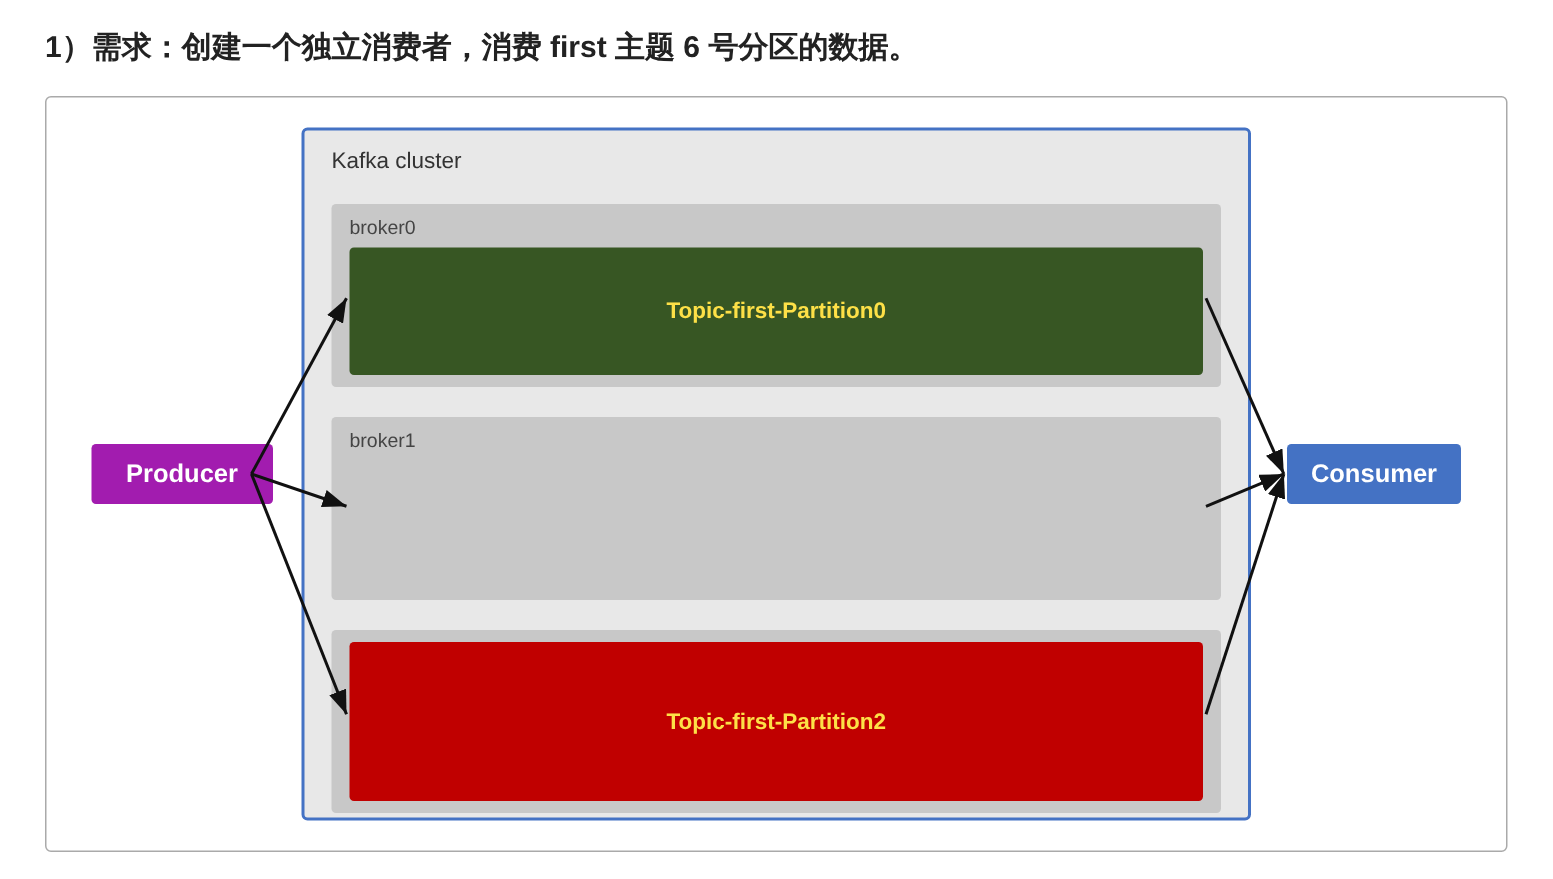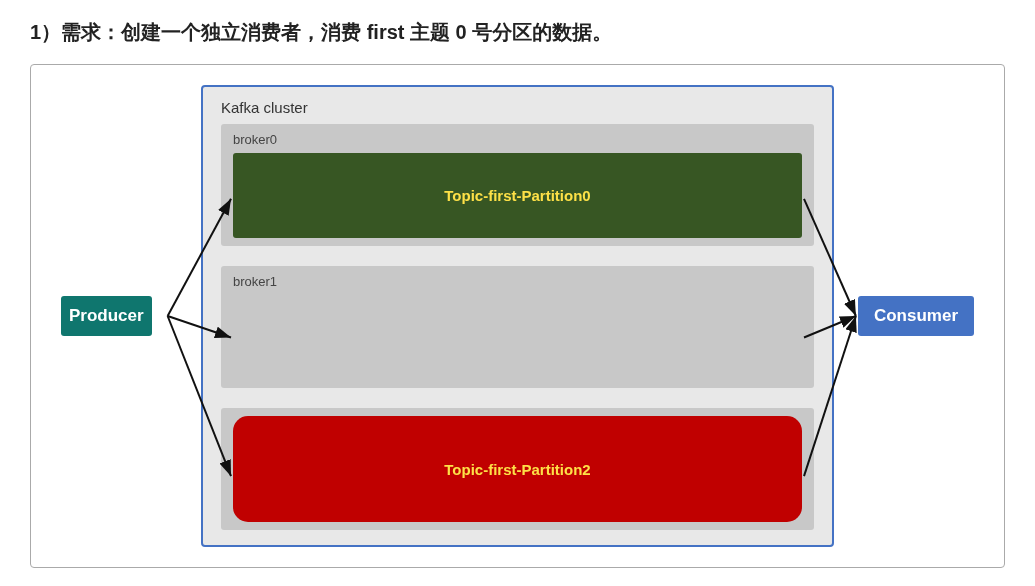--- a/index.html
+++ b/index.html
@@ -42,25 +42,25 @@
     .diagram-inner {
       display: flex;
       align-items: center;
       width: 100%;
       height: 100%;
       position: relative;
     }
 
     
     .producer-box {
-      background: #0f766e;
+      background: #a21caf;
       color: #fff;
       font-size: 17px;
       font-weight: bold;
-      padding: 10px 8px;
+      padding: 10px 23px;
       border-radius: 3px;
       white-space: nowrap;
       min-width: 90px;
       text-align: center;
       z-index: 2;
       position: absolute;
       left: 0;
       top: 50%;
       transform: translateY(-50%);
     }
@@ -93,21 +93,21 @@
       right: 140px;
       top: 0;
       bottom: 0;
       padding: 12px 18px 12px 18px;
     }
 
     .kafka-cluster-label {
       font-size: 15px;
       color: #333;
       font-weight: normal;
-      margin-bottom: 8px;
+      margin-bottom: 20px;
     }
 
     .brokers-column {
       display: flex;
       flex-direction: column;
       gap: 20px;
       height: calc(100% - 28px);
       justify-content: space-between;
     }
 
@@ -136,38 +136,38 @@
       padding: 8px 12px;
       text-align: center;
       flex: 1;
       display: flex;
       align-items: center;
       justify-content: center;
     }
 
     .partition-green  { background: #375623; }
     .partition-blue   { background: #4472c4; }
-    .partition-red    { background: #c00000; border-radius: 15px; }
+    .partition-red    { background: #c00000; }
 
     
     .arrows-svg {
       position: absolute;
       left: 0;
       top: 0;
       width: 100%;
       height: 100%;
       pointer-events: none;
       z-index: 5;
     }
   </style>
 </head>
 <body>
 
 <div class="page-container">
-  <div class="title-text">1）需求：创建一个独立消费者，消费 first 主题 0 号分区的数据。</div>
+  <div class="title-text">1）需求：创建一个独立消费者，消费 first 主题 6 号分区的数据。</div>
 
   <div class="diagram-outer">
     <div class="diagram-inner">
 
       <div class="producer-box">Producer</div>
 
       <div class="kafka-cluster-box">
         <div class="kafka-cluster-label">Kafka cluster</div>
         <div class="brokers-column">
 

